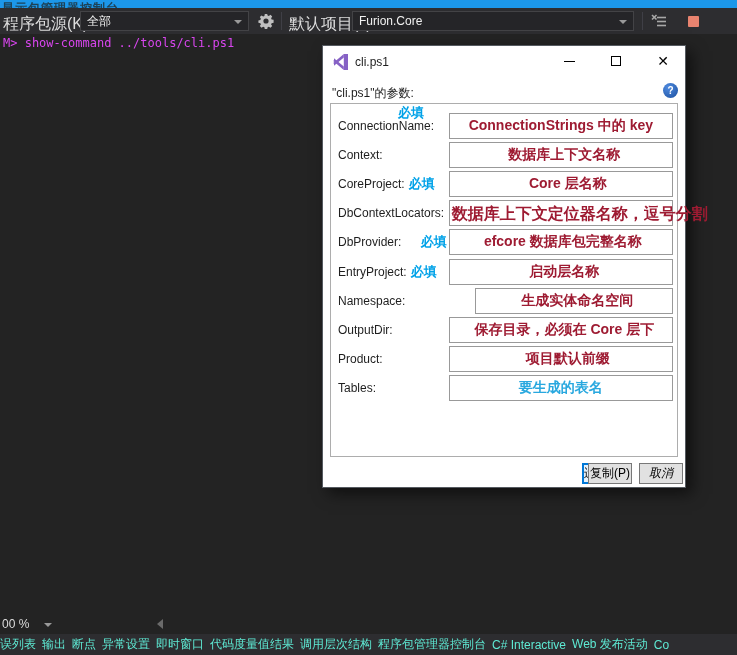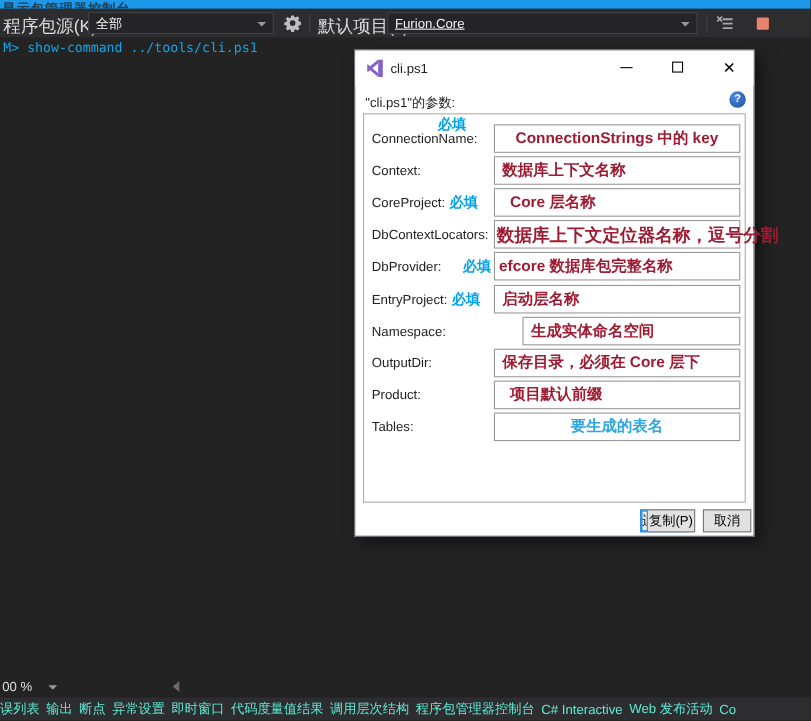--- a/index.html
+++ b/index.html
@@ -14,21 +14,21 @@
   
   .toolbar { position:absolute; left:0; top:8px; width:737px; height:26px; background:#2D2D30; }
   .tb-label { position:absolute; top:6px; font-size:16px; color:#DCDCDC; white-space:nowrap; }
   .combo { position:absolute; top:3px; height:20px; background:#252528; border:1px solid #434346; color:#F1F1F1; font-size:12px; display:flex; align-items:center; padding:0 6px; }
   .combo .arrow-down { position:absolute; right:6px; top:8px; width:0; height:0; border-left:4px solid transparent; border-right:4px solid transparent; border-top:4px solid #999; }
   .tb-sep { position:absolute; top:4px; width:1px; height:18px; background:#3F3F46; }
   .tb-icon { position:absolute; top:5px; width:16px; height:16px; }
   .stop-square { position:absolute; top:8px; width:11px; height:11px; background:#E8836F; border-radius:1px; }
 
   
-  .console-line { position:absolute; left:3px; top:36px; font-family:"DejaVu Sans Mono", monospace; font-size:12px; color:#0ea5e9; white-space:pre; }
+  .console-line { position:absolute; left:3px; top:36px; font-family:"DejaVu Sans Mono", monospace; font-size:12px; color:#d946ef; white-space:pre; }
 
   
   .dialog { position:absolute; left:322px; top:45px; width:364px; height:443px; background:#FFFFFF; border:1px solid #555A60; box-shadow:6px 6px 14px rgba(0,0,0,0.55); }
   .dlg-titlebar { position:absolute; left:0; top:0; width:100%; height:32px; background:#FFF; }
   .dlg-title { position:absolute; left:32px; top:9px; font-size:12px; color:#1E1E1E; }
   .vs-logo { position:absolute; left:10px; top:8px; width:16px; height:16px; }
   .win-btn { position:absolute; top:0; width:32px; height:30px; display:flex; align-items:center; justify-content:center; cursor:default; }
   .glyph-min { width:11px; height:1px; background:#000; }
   .glyph-max { width:10px; height:10px; border:1px solid #000; }
   .glyph-close { font-size:14px; color:#000; line-height:1; }
@@ -37,21 +37,21 @@
   .help-icon { position:absolute; left:340px; top:37px; width:15px; height:15px; border-radius:50%; background:radial-gradient(circle at 35% 30%, #4F8BE0, #1B4F9E); color:#FFF; font-size:10px; font-weight:bold; display:flex; align-items:center; justify-content:center; }
 
   .form-box { position:absolute; left:7px; top:57px; width:348px; height:354px; border:1px solid #ADADAD; background:#FFF; }
 
   .row { position:absolute; left:15px; width:335px; height:26px; display:flex; }
   .label-cell { width:119px; display:flex; align-items:center; font-size:12px; color:#1E1E1E; white-space:nowrap; }
   .badge { font-size:13px; font-weight:bold; color:#00A2E8; white-space:nowrap; }
   .badge.inline { margin-left:4px; }
   .badge.pushed { margin-left:auto; margin-right:2px; }
   .badge-above { position:absolute; left:75px; top:58px; z-index:3; font-size:13px; font-weight:bold; color:#00A2E8; }
-  .input { position:relative; width:241px; height:26px; border:1px solid #999; background:#FFF; display:flex; align-items:center; overflow:visible; }
+  .input { position:relative; width:241px; height:26px; border:1px solid #999; background:#FFF; display:flex; align-items:center; overflow:visible;justify-content:center; }
   .val { font-size:14px; font-weight:bold; color:#9E1B32; white-space:nowrap; padding-left:7px; }
   .val.center { width:100%; text-align:center; padding-left:0; }
   .val.cyan { color:#29A8DF; }
   .val.overflow { position:absolute; left:2px; top:3px; font-size:16px; z-index:5; padding-left:0; }
 
   .btn { position:absolute; top:417px; height:21px; width:44px; background:#E1E1E1; border:1px solid #787878; font-size:12px; color:#000; display:flex; align-items:center; justify-content:center; }
   .btn.focused { background:#E5F1FB; border:1px solid #0078D7; box-shadow:inset 0 0 0 1px #0078D7; }
 
   
   .zoom-row { position:absolute; left:0; top:615px; width:737px; height:18px; background:#232323; }
@@ -78,21 +78,21 @@
       <span>全部</span>
       <span class="arrow-down"></span>
     </div>
     <span class="tb-icon" style="left:258px;">
       <svg width="16" height="16" viewBox="0 0 16 16">
           <path fill="#BFBFBF" fill-rule="evenodd" d="M15 9.2V6.8l-2-.4a5 5 0 0 0-.5-1.2l1.1-1.7-1.7-1.7-1.7 1.1c-.4-.2-.8-.4-1.2-.5L8.6 1H6.2l-.4 2c-.4.1-.8.3-1.2.5L2.9 2.4 1.2 4.1l1.1 1.7c-.2.4-.4.8-.5 1.2l-2 .4v2.4l2 .4c.1.4.3.8.5 1.2l-1.1 1.7 1.7 1.7 1.7-1.1c.4.2.8.4 1.2.5l.4 2h2.4l.4-2c.4-.1.8-.3 1.2-.5l1.7 1.1 1.7-1.7-1.1-1.7c.2-.4.4-.8.5-1.2l2-.4ZM7.4 10.6A2.6 2.6 0 1 1 7.4 5.4 2.6 2.6 0 0 1 7.4 10.6Z" transform="translate(.6 0)"></path>
         </svg>
     </span>
     <span class="tb-sep" style="left:281px;"></span>
     <span class="tb-label" style="left:289px;">默认项目(J):</span>
-    <div class="combo" style="left:352px; width:282px;text-decoration:underline;">
+    <div class="combo" style="left:352px; width:282px;">
       <span>Furion.Core</span>
       <span class="arrow-down"></span>
     </div>
     <span class="tb-sep" style="left:642px;"></span>
     <span class="tb-icon" style="left:651px;">
       <svg width="16" height="16" viewBox="0 0 16 16">
           <g stroke="#A8A8A8" stroke-width="1.6">
             <line x1="6" y1="4.5" x2="15" y2="4.5"></line>
             <line x1="6" y1="8.5" x2="15" y2="8.5"></line>
             <line x1="6" y1="12.5" x2="15" y2="12.5"></line>
@@ -224,21 +224,21 @@
       <div class="label-cell">
           <span>Tables:</span>
         </div>
       <div class="input">
         <span class="val center cyan">要生成的表名</span>
       </div>
     </div>
 
     <div class="btn focused" style="left:216px;margin-left:43px;">运行(R)</div>
     <div class="btn" style="left:265px;">复制(P)</div>
-    <div class="btn" style="left:316px;">取消</div>
+    <div class="btn" style="left:316px;font-style:italic;">取消</div>
   </div>
 
   <div class="zoom-row">
     <span class="zoom-text">00 %</span>
     <span class="zoom-arrow"></span>
     <span class="scroll-left"></span>
   </div>
 
   <div class="bottom-tabs">
     <span class="tab">误列表</span>

